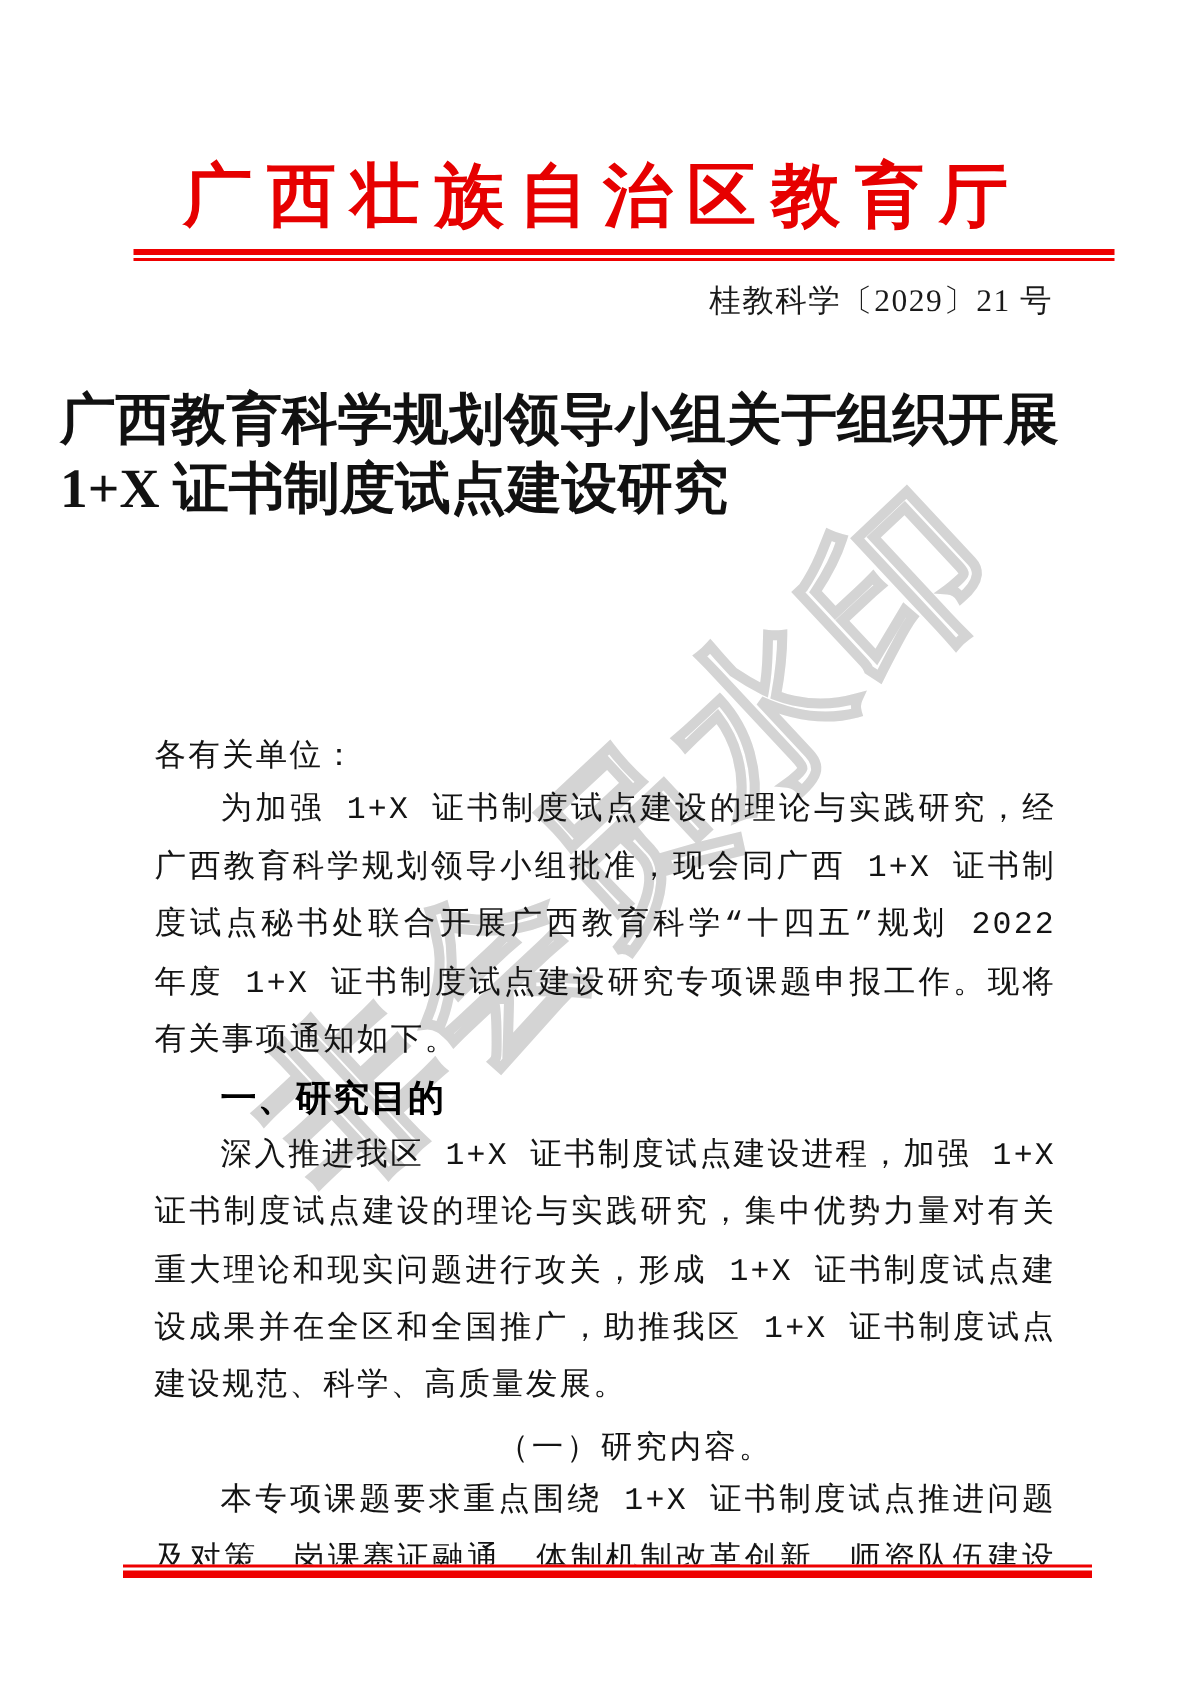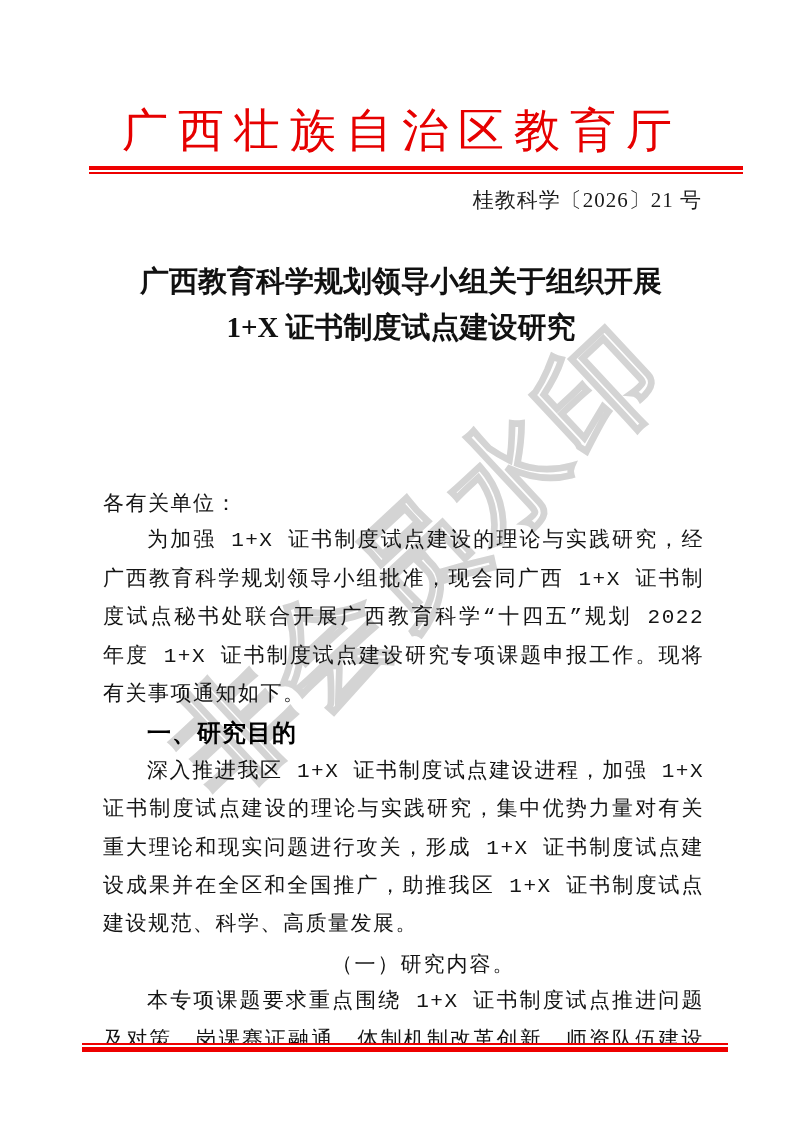--- a/index.html
+++ b/index.html
@@ -15,21 +15,21 @@
     --red: #e60000;
     --line-red: #ee0000;
     --wm-gray: #d4d4d4;
   }
   .issuer {
     position: absolute;
     top: 100px; left: 0; right: 0;
     text-align: center;
     color: var(--red);
     font-size: 46px;
-    font-weight: normal;
+    font-weight: bold;
     letter-spacing: 10px;
     padding-left: 10px;
     white-space: nowrap;
     font-family: "Liberation Serif", "DejaVu Serif", serif;
   }
   .sep-top {
     position: absolute;
     top: 166px; left: 89px; width: 654px;
     height: 2px;
     border-top: 4px solid var(--line-red);
@@ -39,23 +39,23 @@
   .doc-number {
     position: absolute;
     top: 186px; right: 92px;
     font-size: 21px;
     letter-spacing: 1px;
     white-space: nowrap;
   }
   .title {
     position: absolute;
     top: 258px; left: 40px; right: 32px;
-    text-align: center;
+    text-align: left;
     font-weight: bold;
-    font-size: 29px;
+    font-size: 37px;
     line-height: 46px;
     color: #111111;
   }
   .watermark {
     position: absolute;
     left: 420px; top: 560px;
     transform: translate(-50%, -50%) rotate(-43deg);
     font-size: 118px;
     font-weight: bold;
     letter-spacing: 6px;
@@ -103,21 +103,21 @@
 </style>
 </head>
 <body>
 
 <div class="page" style="--red: #e60000; --line-red: #ee0000; --wm-gray: #d4d4d4;">
 
   <div class="issuer">广西壮族自治区教育厅</div>
 
   <div class="sep-top"></div>
 
-  <div class="doc-number">桂教科学〔2026〕21 号</div>
+  <div class="doc-number">桂教科学〔2029〕21 号</div>
 
   <div class="title">
     <div>广西教育科学规划领导小组关于组织开展</div>
     <div>1+X 证书制度试点建设研究</div>
   </div>
 
   <div class="watermark">非会员水印</div>
 
   <div class="body-block">
     <p class="salutation">各有关单位：</p>

